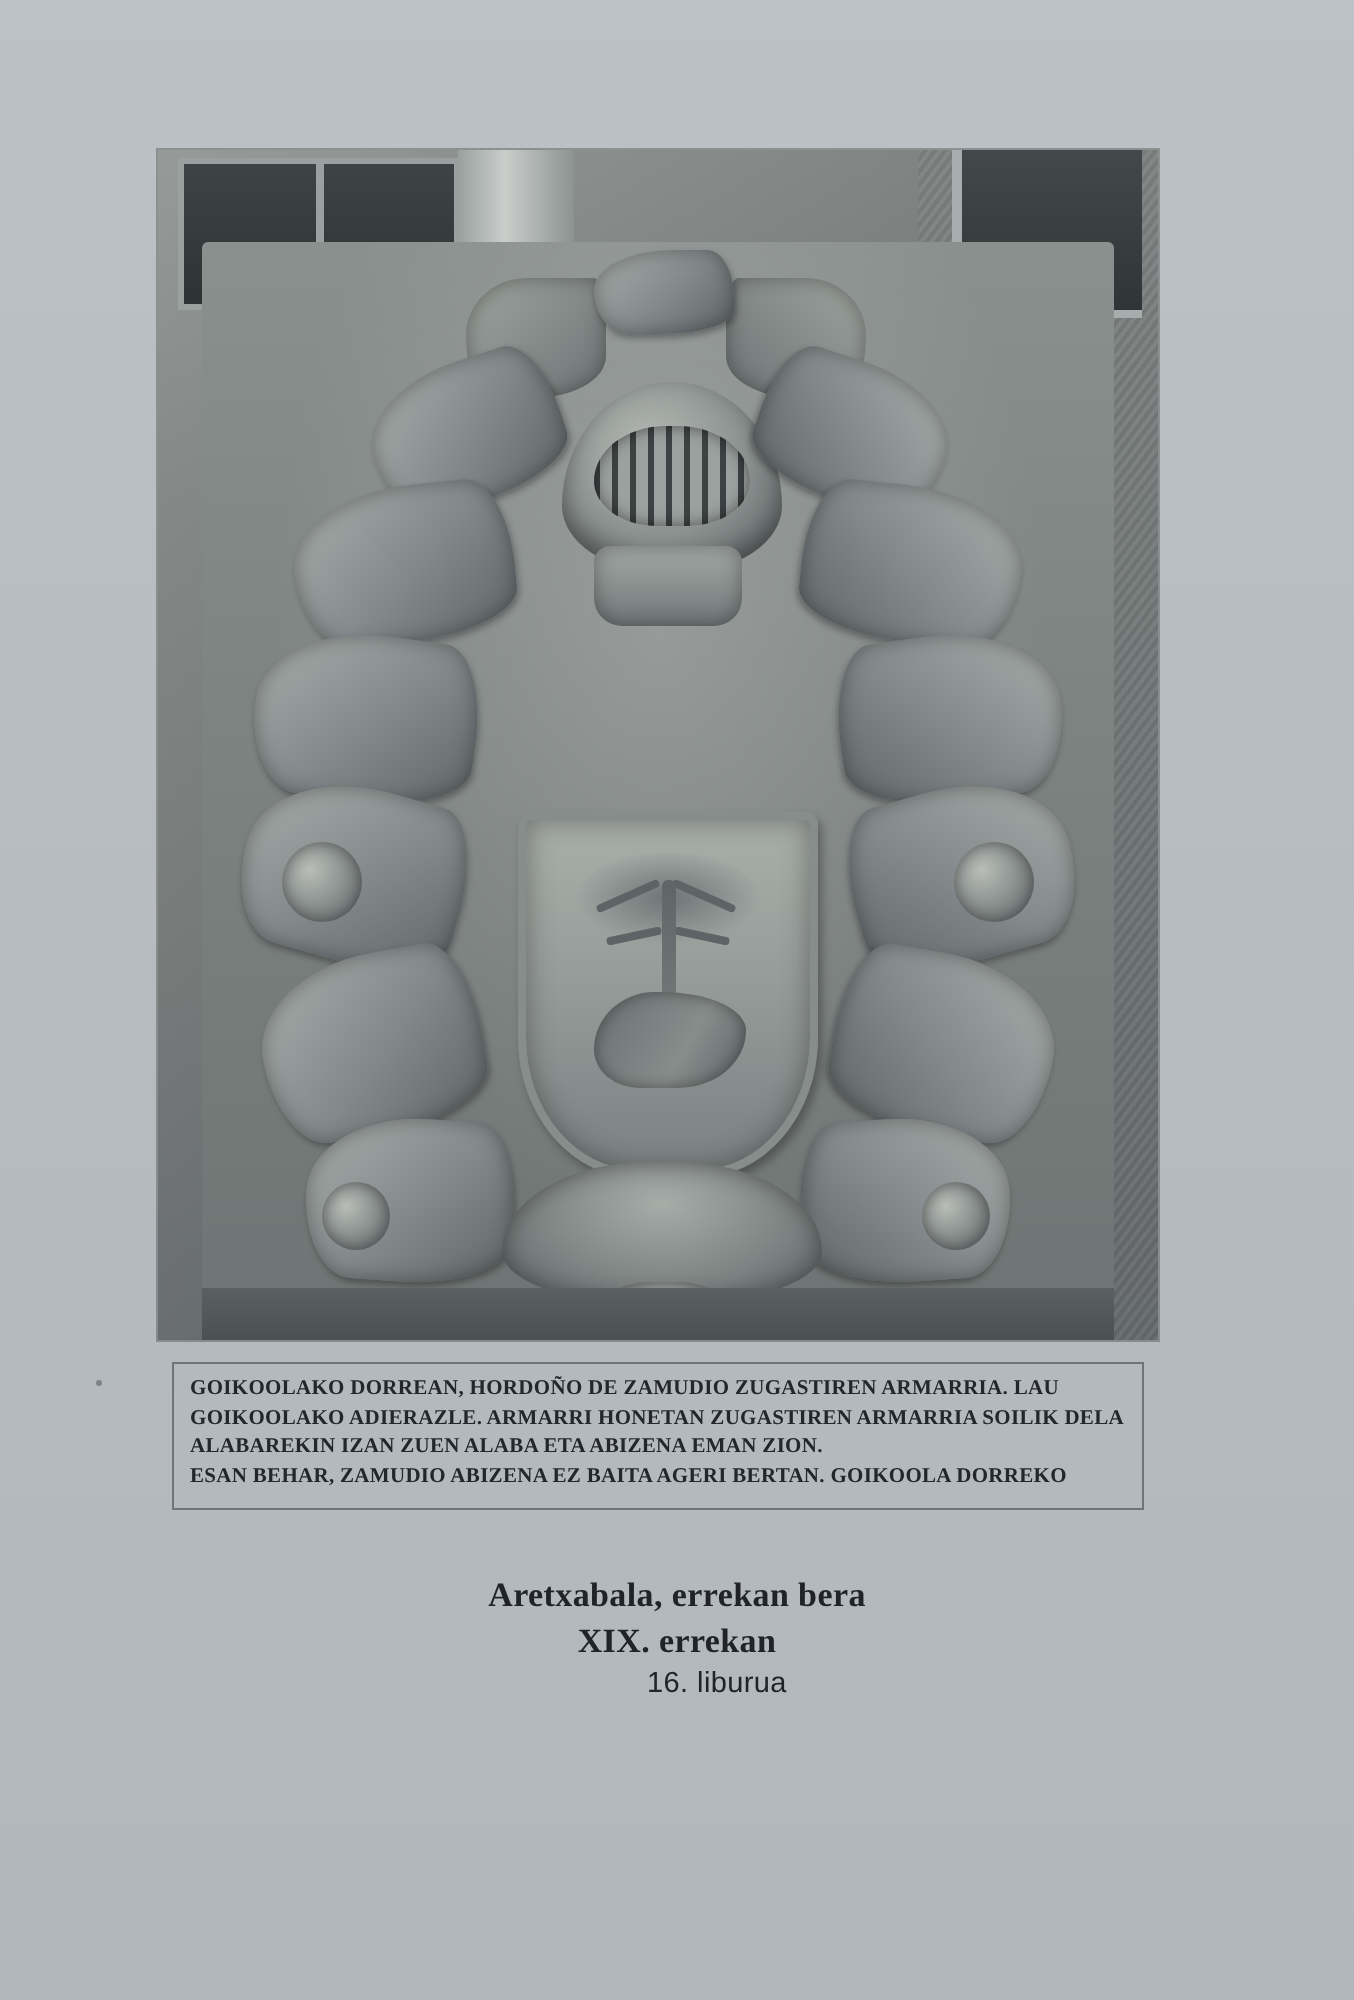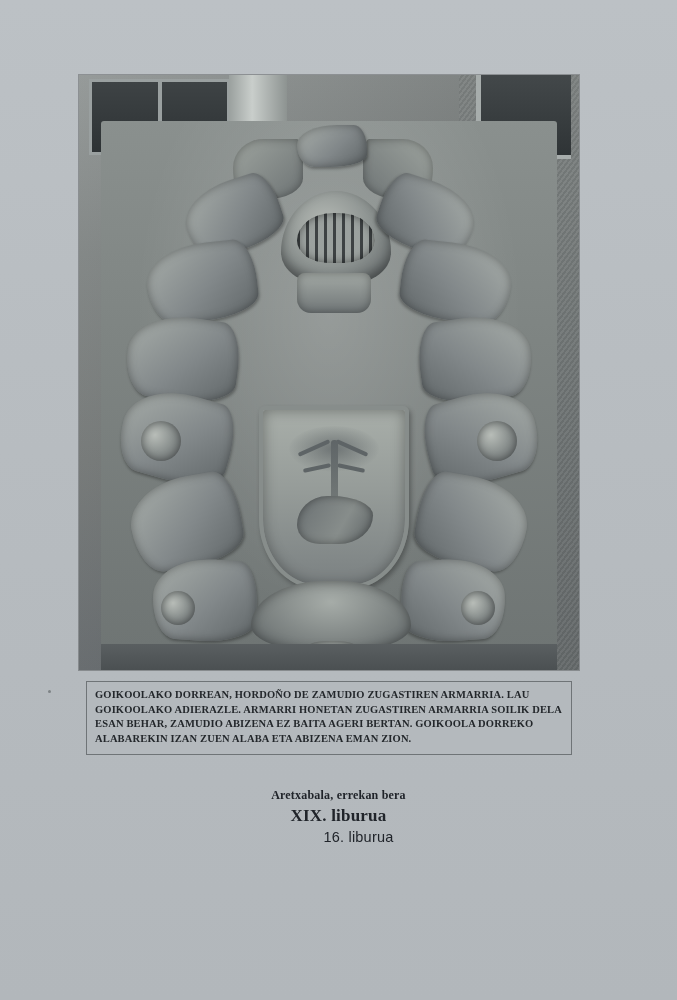--- a/index.html
+++ b/index.html
@@ -225,21 +225,21 @@
   .title-block {
     position: absolute;
     left: 0;
     top: 788px;
     width: 677px;
     text-align: center;
     color: #20242a;
   }
   .title-1 {
     font-family: "Liberation Serif", serif;
-    font-size: 12px;
+    font-size: 17px;
     font-weight: 700;
     letter-spacing: 0.2px;
     margin-bottom: 3px;
   }
   .title-2 {
     font-family: "Liberation Serif", serif;
     font-size: 17px;
     font-weight: 700;
     letter-spacing: 0.2px;
     margin-bottom: 3px;
@@ -314,23 +314,23 @@
 
       <div class="base-orn"></div>
       <div class="face-orn"></div>
       <div class="ground"></div>
     </div>
   </div>
 
   <div class="caption-box">
     <div class="line">GOIKOOLAKO DORREAN, HORDOÑO DE ZAMUDIO ZUGASTIREN ARMARRIA. LAU</div>
     <div class="line">GOIKOOLAKO ADIERAZLE. ARMARRI HONETAN ZUGASTIREN ARMARRIA SOILIK DELA</div>
+    <div class="line">ALABAREKIN IZAN ZUEN ALABA ETA ABIZENA EMAN ZION.</div>
     <div class="line">ESAN BEHAR, ZAMUDIO ABIZENA EZ BAITA AGERI BERTAN. GOIKOOLA DORREKO</div>
-    <div class="line">ALABAREKIN IZAN ZUEN ALABA ETA ABIZENA EMAN ZION.</div>
   </div>
 
   <div class="title-block">
     <div class="title-1">Aretxabala, errekan bera</div>
-    <div class="title-2">XIX. liburua</div>
+    <div class="title-2">XIX. errekan</div>
     <div class="title-3">16. liburua</div>
   </div>
 
 </div>
 
 </body></html>

